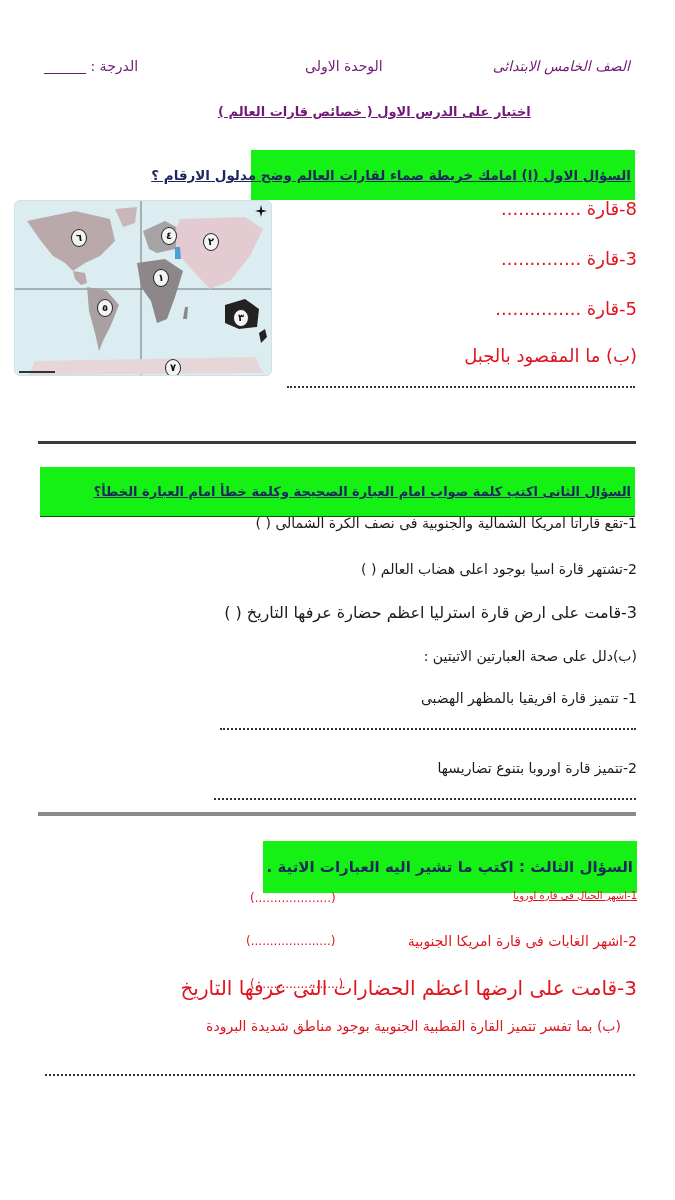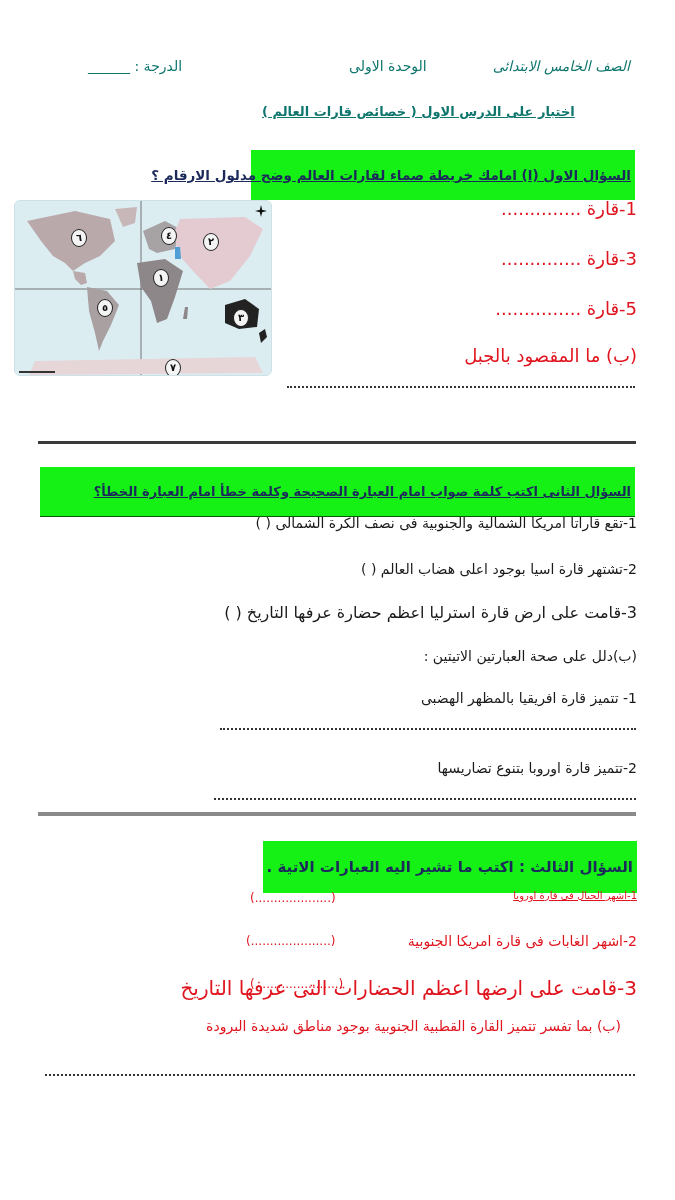--- a/index.html
+++ b/index.html
@@ -1,20 +1,20 @@
 <!DOCTYPE html>
 <html><head>
 <meta charset="utf-8">
 <style>
   * { box-sizing: border-box; margin: 0; padding: 0; }
   html, body { width: 675px; height: 1200px; background: #ffffff; overflow: hidden; }
   body { position: relative; font-family: "DejaVu Sans", sans-serif; }
   .abs { position: absolute; }
   .rtl { direction: rtl; unicode-bidi: embed; white-space: nowrap; }
-  .navy { color: #0f766e; margin-left: 44px; }
+  .navy { color: #701a75; }
   .red { color: #e0141e; }
   .dark { color: #1a1a1a; }
   .hl { background: #15f015; color: #1b2a5a; font-weight: bold; text-decoration: underline; padding: 17px 4px; }
   .dots { border-bottom: 2px dotted #333; height: 2px; }
   .sep-dark { background: #3a3a3a; height: 3px; }
   .sep-gray { background: #8a8a8a; height: 4px; }
   .map { border-radius: 6px; overflow: hidden; background: #d9ecf2; border: 1px solid #cfe0e6; }
   .num { position: absolute; width: 16px; height: 18px; border-radius: 50%; background: #f4f4f4; border: 1.5px solid #222; font-size: 10px; line-height: 15px; text-align: center; color: #111; font-weight: bold; }
 </style>
 </head>
@@ -66,21 +66,21 @@
   </svg>
   <div class="num" style="left:56px; top:28px;">٦</div>
   <div class="num" style="left:146px; top:26px;">٤</div>
   <div class="num" style="left:188px; top:32px;">٢</div>
   <div class="num" style="left:138px; top:68px;">١</div>
   <div class="num" style="left:82px; top:98px;">٥</div>
   <div class="num" style="left:218px; top:108px;">٣</div>
   <div class="num" style="left:150px; top:158px;">٧</div>
 </div>
 
-<div class="abs rtl red" style="right:38px; top:198px; font-size:18px;">1-قارة ..............</div>
+<div class="abs rtl red" style="right:38px; top:198px; font-size:18px;">8-قارة ..............</div>
 <div class="abs rtl red" style="right:38px; top:248px; font-size:18px;">3-قارة ..............</div>
 <div class="abs rtl red" style="right:38px; top:298px; font-size:18px;">5-قارة ...............</div>
 <div class="abs rtl red" style="right:38px; top:345px; font-size:18px;">(ب) ما المقصود بالجبل</div>
 <div class="abs dots" style="left:287px; top:386px; width:348px;"></div>
 
 <div class="abs sep-dark" style="left:38px; top:441px; width:598px;"></div>
 
 <div class="abs rtl hl" style="left:40px; right:40px; top:467px; font-size:13px; text-align:right; border-bottom:1px solid #0a5a0a;">السؤال الثانى اكتب كلمة صواب امام العبارة الصحيحة وكلمة خطأ امام العبارة الخطأ؟</div>
 
 <div class="abs rtl dark" style="right:38px; top:515px; font-size:14px;">1-تقع قاراتا امريكا الشمالية والجنوبية فى نصف الكرة الشمالى (        )</div>

